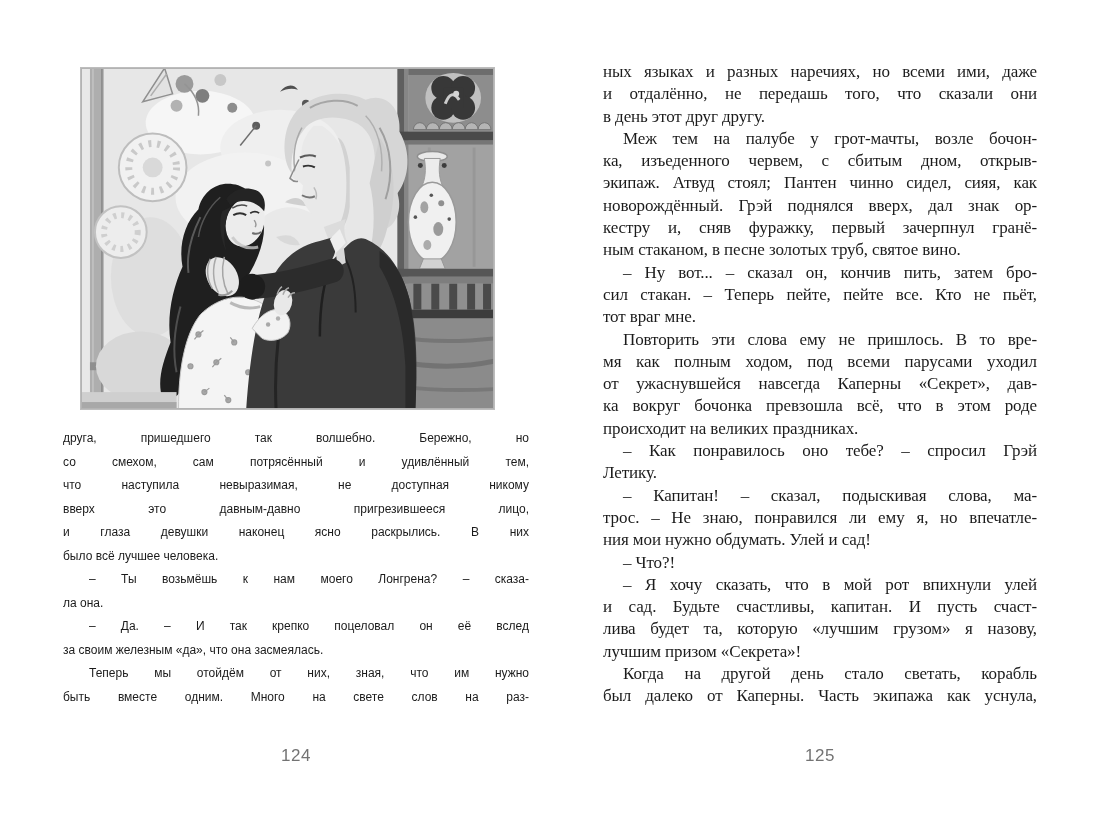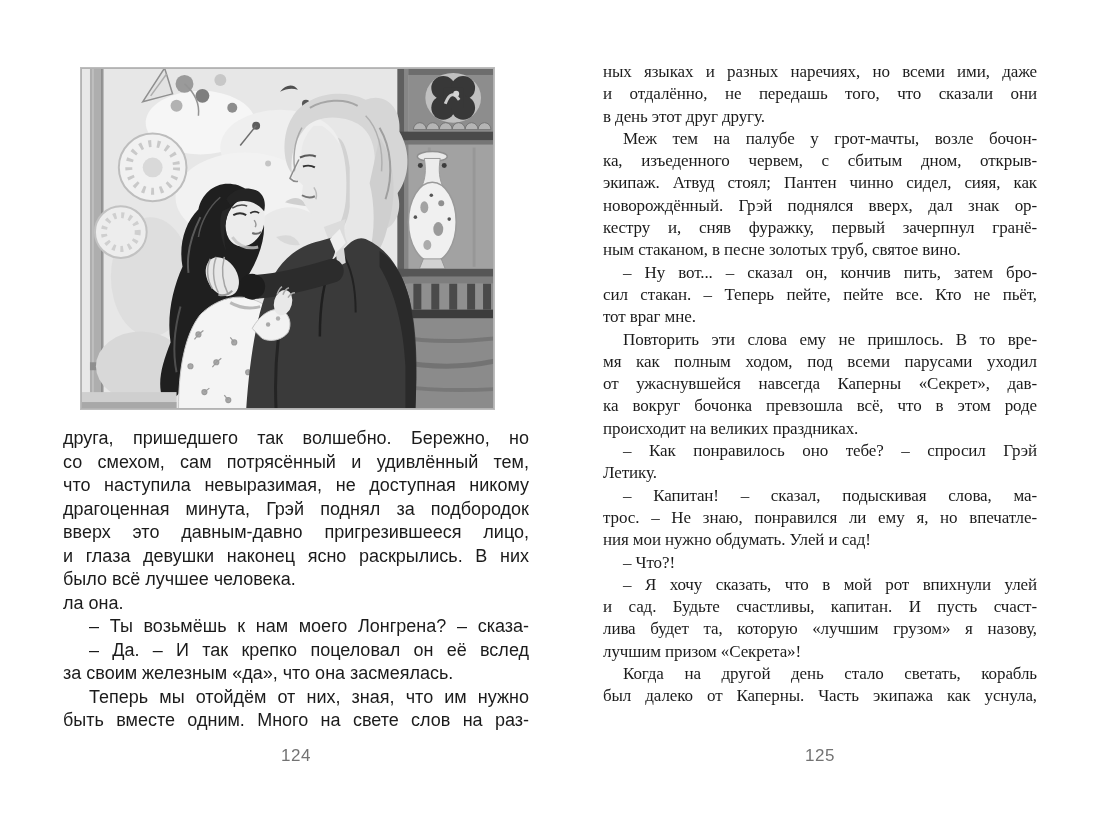--- a/index.html
+++ b/index.html
@@ -14,21 +14,21 @@
     position:absolute;left:80px;top:67px;width:415px;height:343px;margin:0;
     border:1px solid #bdbdbd;box-sizing:border-box;background:#efefef;
   }
   .illustration svg{display:block;width:100%;height:100%;}
   .text-col{position:absolute;}
   .text-col-left{left:63px;top:427px;width:466px;}
   .text-col-right{left:53px;top:61px;width:434px;} 
   .line{
     text-align:justify;text-align-last:justify;overflow:hidden;white-space:nowrap;
   }
-  .text-col-left .line{font-size:18px;line-height:23.5px;height:23.5px;}
+  .text-col-left .line{font-size:12px;line-height:23.5px;height:23.5px;}
   .text-col-right .line{font-size:17px;line-height:22.3px;height:22.3px;letter-spacing:-0.1px;font-family:Liberation Serif, serif;}
   .line.end{text-align-last:left;}
   .text-col-left .line.indent{text-indent:26px;}
   .text-col-right .line.indent{text-indent:20px;}
   .pagenum{
     position:absolute;top:746px;font-size:17px;letter-spacing:0.5px;
     text-align:center;color:#737373;
   }
   .pagenum-left{left:63px;width:466px;}
   .pagenum-right{left:53px;width:434px;}
@@ -212,26 +212,25 @@
 
         <rect x="0.5" y="0.5" width="414" height="342" fill="none" stroke="#b3b3b3" stroke-width="1"></rect>
       </svg>
     </figure>
 
     <div class="text-col text-col-left">
 
     <div class="line">друга, пришедшего так волшебно. Бережно, но</div>
         <div class="line">со смехом, сам потрясённый и удивлённый тем,</div>
         <div class="line">что наступила невыразимая, не доступная никому</div>
-        <div class="line">драгоценная минута, Грэй поднял за подбородок</div>
         <div class="line">вверх это давным-давно пригрезившееся лицо,</div>
         <div class="line">и глаза девушки наконец ясно раскрылись. В них</div>
         <div class="line end">было всё лучшее человека.</div>
+        <div class="line indent">– Ты возьмёшь к нам моего Лонгрена? – сказа-</div>
         <div class="line end">ла она.</div>
-        <div class="line indent">– Ты возьмёшь к нам моего Лонгрена? – сказа-</div>
         <div class="line indent">– Да. – И так крепко поцеловал он её вслед</div>
         <div class="line end">за своим железным «да», что она засмеялась.</div>
         <div class="line indent">Теперь мы отойдём от них, зная, что им нужно</div>
         <div class="line">быть вместе одним. Много на свете слов на раз-</div>
       </div>
 
     <div class="pagenum pagenum-left">124</div>
   </section>
 
   <section class="page page-right">

